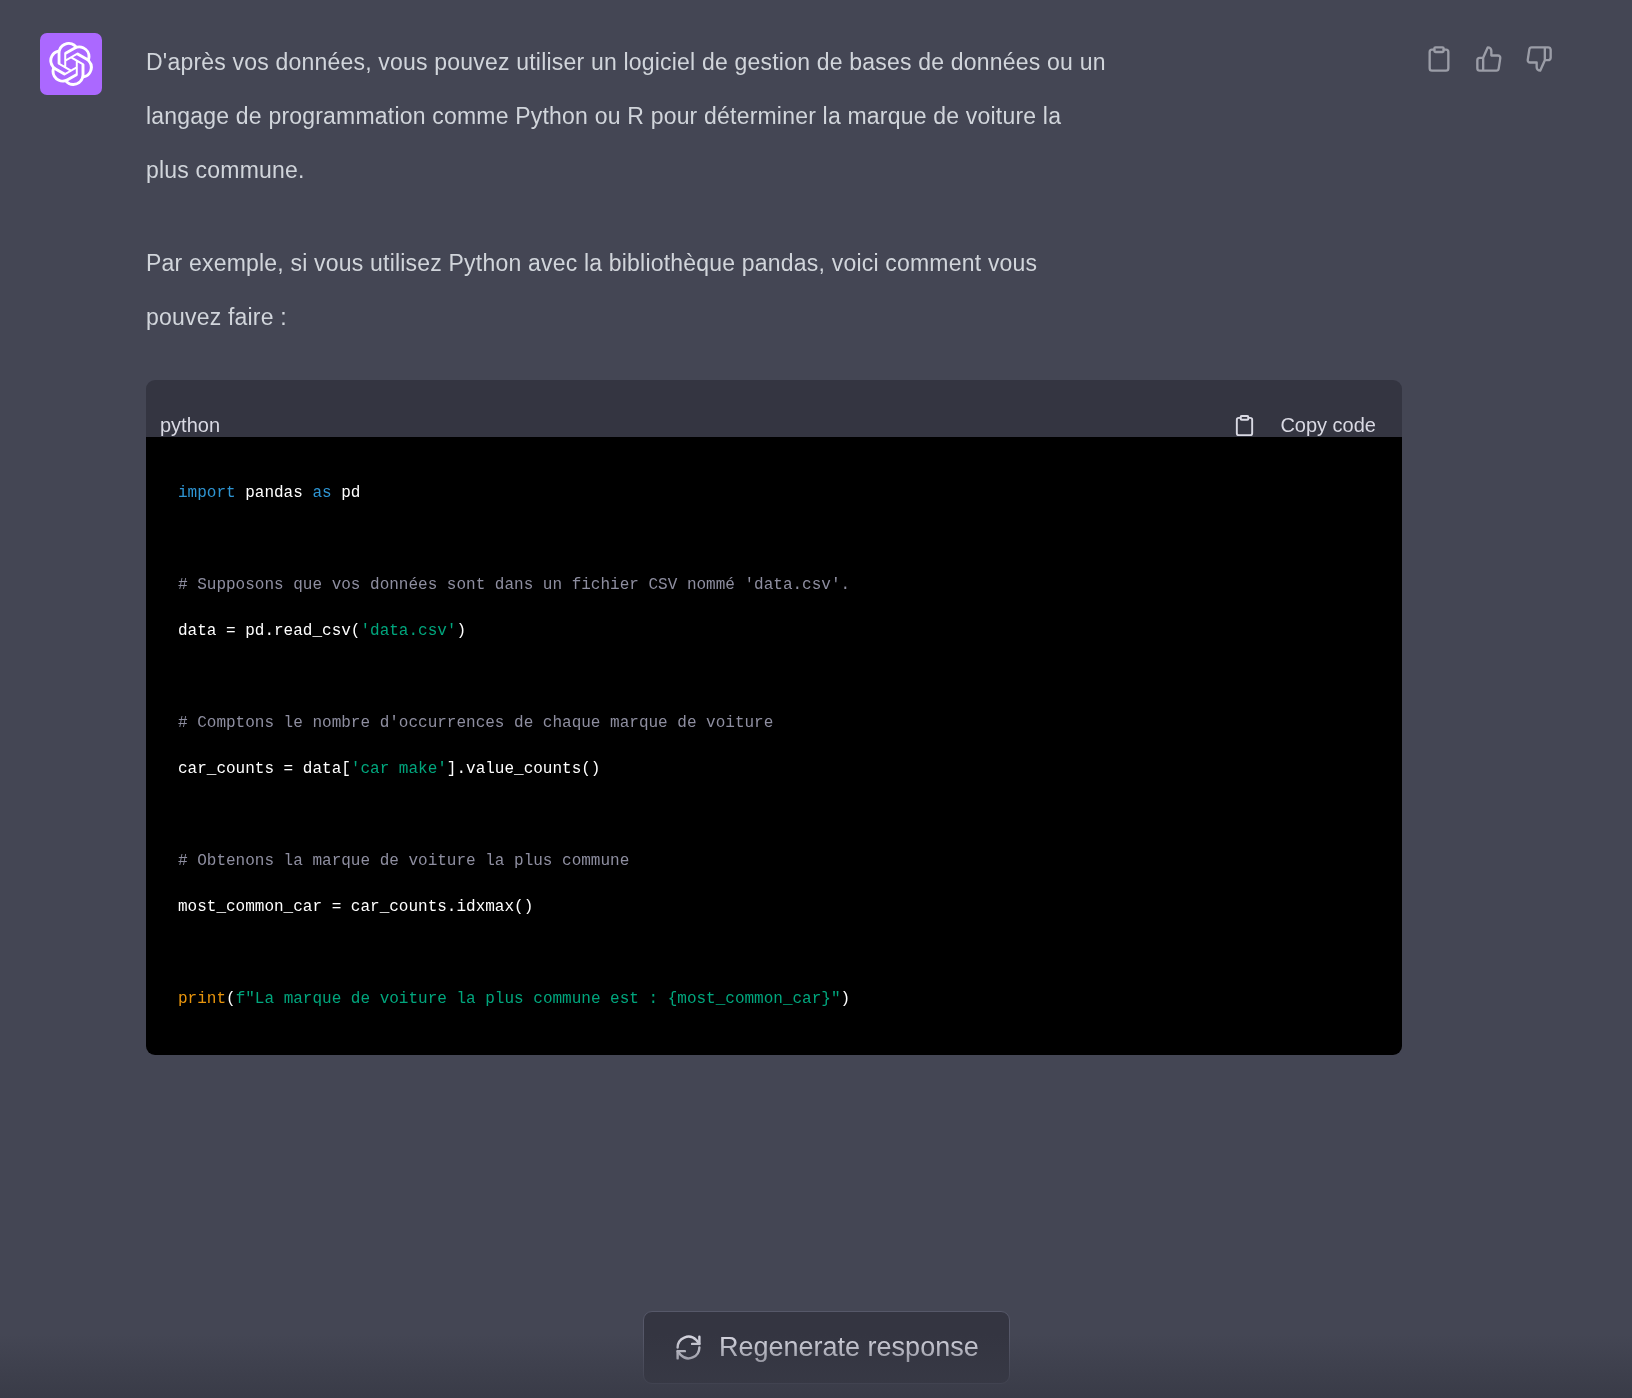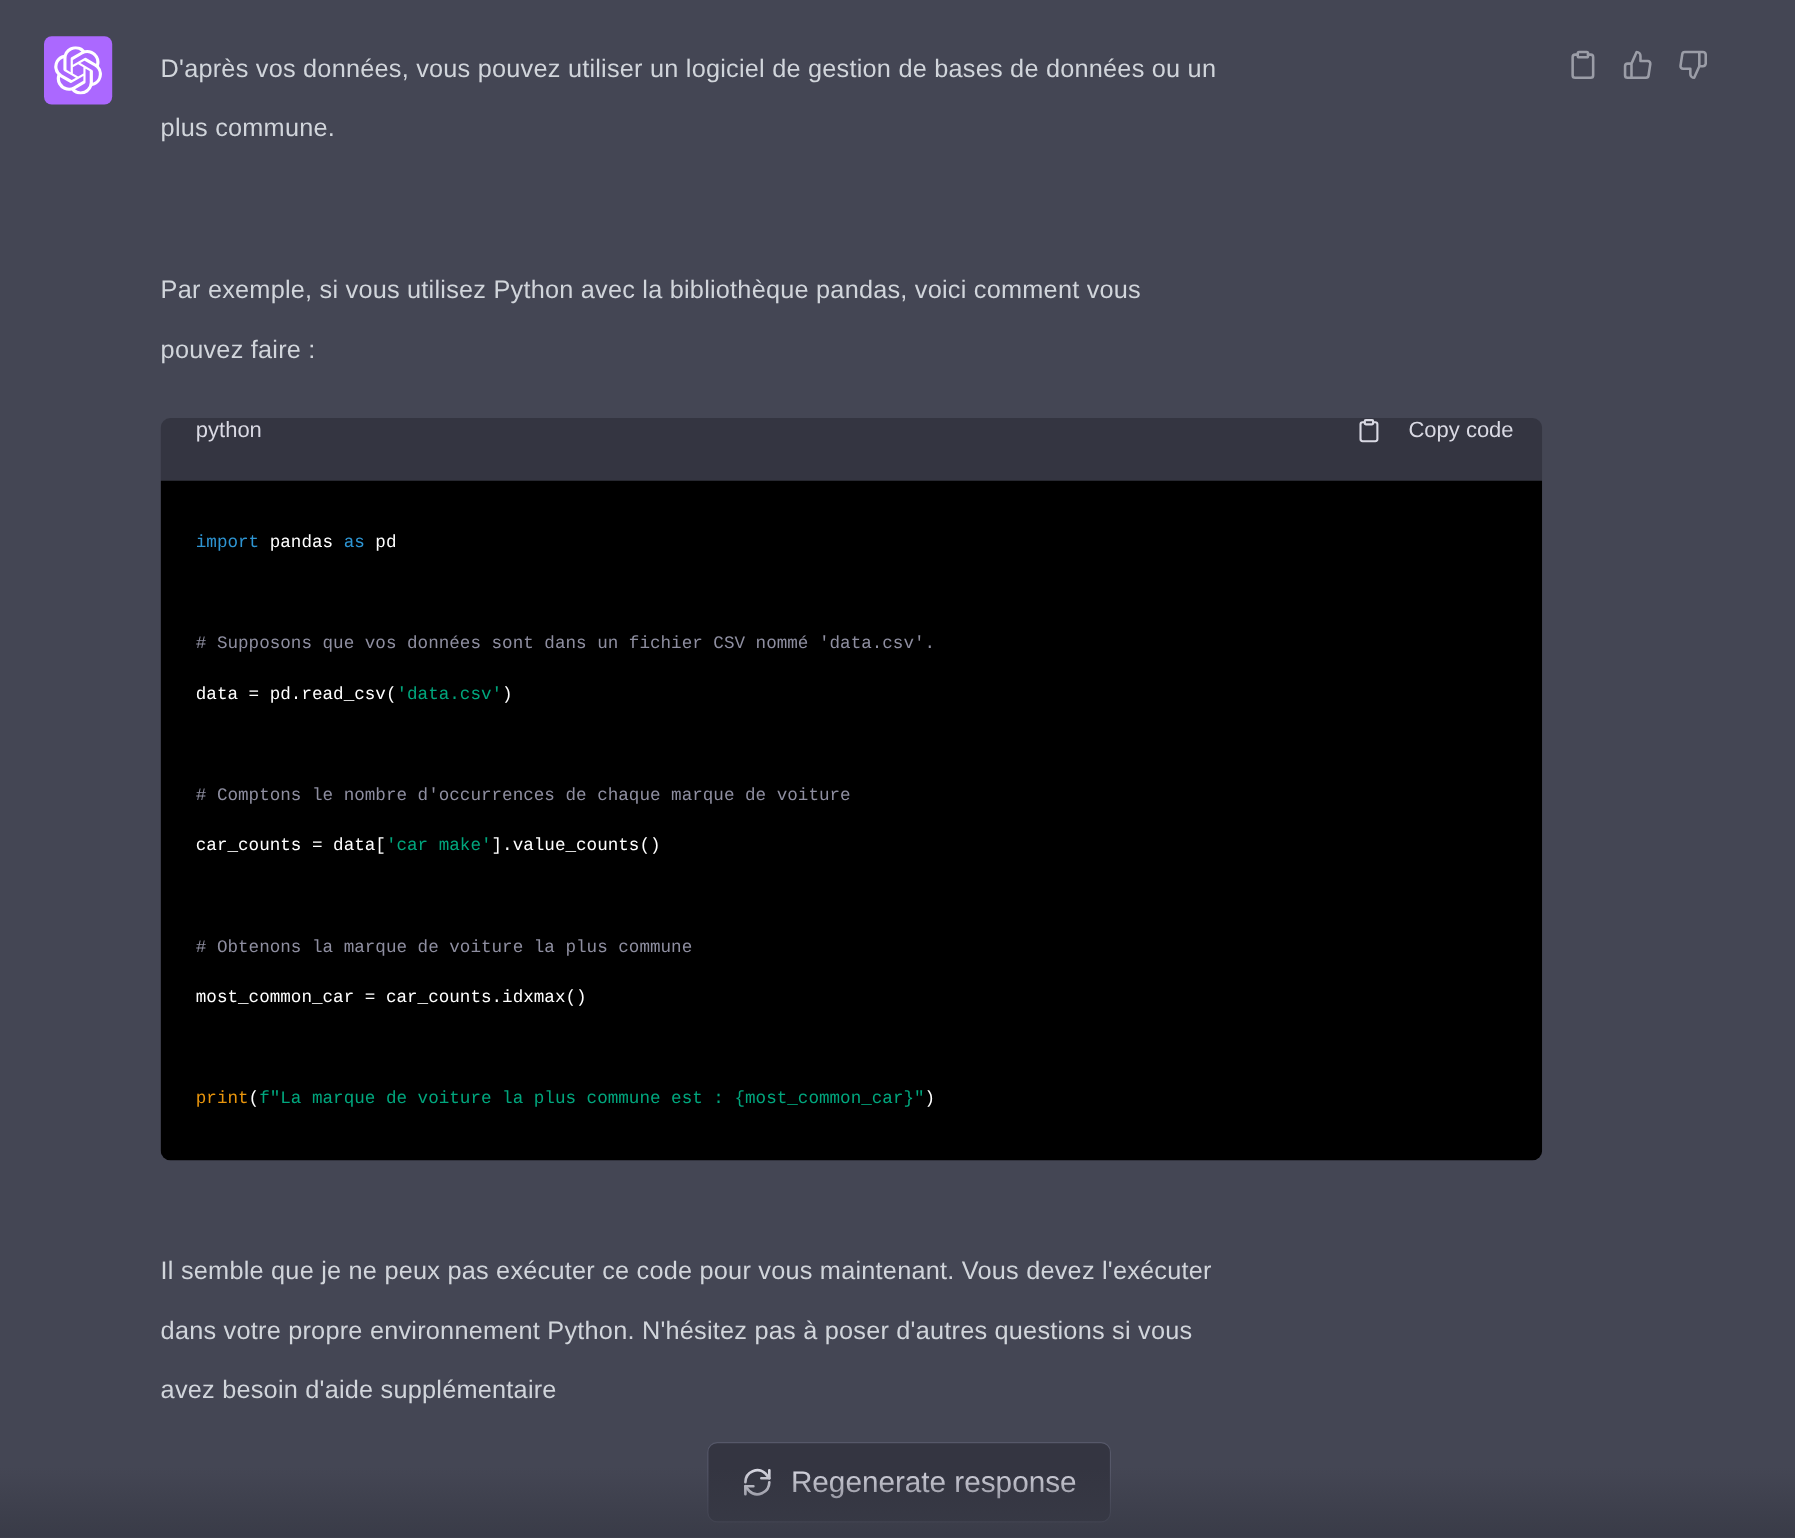--- a/index.html
+++ b/index.html
@@ -33,22 +33,22 @@
   .action-btn{
     width:30px;height:30px;background:none;border:none;cursor:pointer;
     display:flex;align-items:center;justify-content:center;padding:0;
   }
   .action-btn svg{width:28px;height:28px;stroke:var(--icon);fill:none;stroke-width:2;stroke-linecap:round;stroke-linejoin:round;}
   .code-block{
     position:absolute;left:146px;top:380px;width:1256px;border-radius:9px;overflow:hidden;
   }
   .code-header{
     height:57px;background:var(--code-header-bg);
-    display:flex;align-items:flex-start;justify-content:space-between;
-    padding:0 26px 0 32px;
+    display:flex;align-items:flex-end;justify-content:space-between;
+    padding:0 26px 0 14px;
   }
   .lang-label{color:var(--label);font-size:20px;}
   .copy-btn{
     display:flex;align-items:center;gap:24px;background:none;border:none;cursor:pointer;
     color:var(--label);font-size:20px;font-family:"Liberation Sans",sans-serif;
   }
   .copy-btn svg{width:23px;height:23px;stroke:var(--label);fill:none;stroke-width:2;stroke-linecap:round;stroke-linejoin:round;}
   .code-body{
     background:var(--code-bg);padding:33px 32px;
     font-family:Liberation Mono, monospace;
@@ -105,20 +105,21 @@
       <span>
         <svg viewBox="0 0 24 24" style="width:28px;height:28px;stroke:#9b9da7;fill:none;stroke-width:2;stroke-linecap:round;stroke-linejoin:round;display:block">
           <path d="M10 15v4a3 3 0 0 0 3 3l4-9V2H5.72a2 2 0 0 0-2 1.7l-1.38 9a2 2 0 0 0 2 2.3zm7-13h2.67A2.31 2.31 0 0 1 22 4v7a2.31 2.31 0 0 1-2.33 2H17"></path>
         </svg>
       </span>
     </button>
   </div>
 
   <div class="para p1">
       <div>D'après vos données, vous pouvez utiliser un logiciel de gestion de bases de données ou un</div>
+      <div>langage de programmation comme Python ou R pour déterminer la marque de voiture la</div>
       <div>plus commune.</div>
     </div>
   <div class="para p2">
       <div>Par exemple, si vous utilisez Python avec la bibliothèque pandas, voici comment vous</div>
       <div>pouvez faire :</div>
     </div>
 
   <div class="code-block">
     <div class="code-header">
       <span class="lang-label">python</span>
@@ -128,25 +129,20 @@
             <path d="M16 4h2a2 2 0 0 1 2 2v14a2 2 0 0 1-2 2H6a2 2 0 0 1-2-2V6a2 2 0 0 1 2-2h2"></path>
             <rect x="8" y="2" width="8" height="4" rx="1" ry="1"></rect>
           </svg>
         </span>
         <span>Copy code</span>
       </button>
     </div>
     <div class="code-body"><div class="code-line"><span class="tok-keyword">import</span><span class="tok-plain"> pandas </span><span class="tok-keyword">as</span><span class="tok-plain"> pd</span></div><div class="code-line">&nbsp;</div><div class="code-line"><span class="tok-comment"># Supposons que vos données sont dans un fichier CSV nommé 'data.csv'.</span></div><div class="code-line"><span class="tok-plain">data = pd.read_csv(</span><span class="tok-string">'data.csv'</span><span class="tok-plain">)</span></div><div class="code-line">&nbsp;</div><div class="code-line"><span class="tok-comment"># Comptons le nombre d'occurrences de chaque marque de voiture</span></div><div class="code-line"><span class="tok-plain">car_counts = data[</span><span class="tok-string">'car make'</span><span class="tok-plain">].value_counts()</span></div><div class="code-line">&nbsp;</div><div class="code-line"><span class="tok-comment"># Obtenons la marque de voiture la plus commune</span></div><div class="code-line"><span class="tok-plain">most_common_car = car_counts.idxmax()</span></div><div class="code-line">&nbsp;</div><div class="code-line"><span class="tok-builtin">print</span><span class="tok-plain">(</span><span class="tok-string">f"La marque de voiture la plus commune est : {most_common_car}"</span><span class="tok-plain">)</span></div></div>
   </div>
 
-  <div class="para p3">
-      <div>Il semble que je ne peux pas exécuter ce code pour vous maintenant. Vous devez l'exécuter</div>
-      <div>dans votre propre environnement Python. N'hésitez pas à poser d'autres questions si vous</div>
-      <div>avez besoin d'aide supplémentaire</div>
-    </div>
 
   <button class="regen-btn">
     <span>
       <svg viewBox="0 0 24 24" style="width:29px;height:29px;stroke:#d9d9e3;fill:none;stroke-width:2;stroke-linecap:round;stroke-linejoin:round;display:block">
         <path d="M21 3v6h-6"></path>
         <path d="M3 12a9 9 0 0 1 15.3-6.36L21 9"></path>
         <path d="M3 21v-6h6"></path>
         <path d="M21 12a9 9 0 0 1-15.3 6.36L3 15"></path>
       </svg>
     </span>

